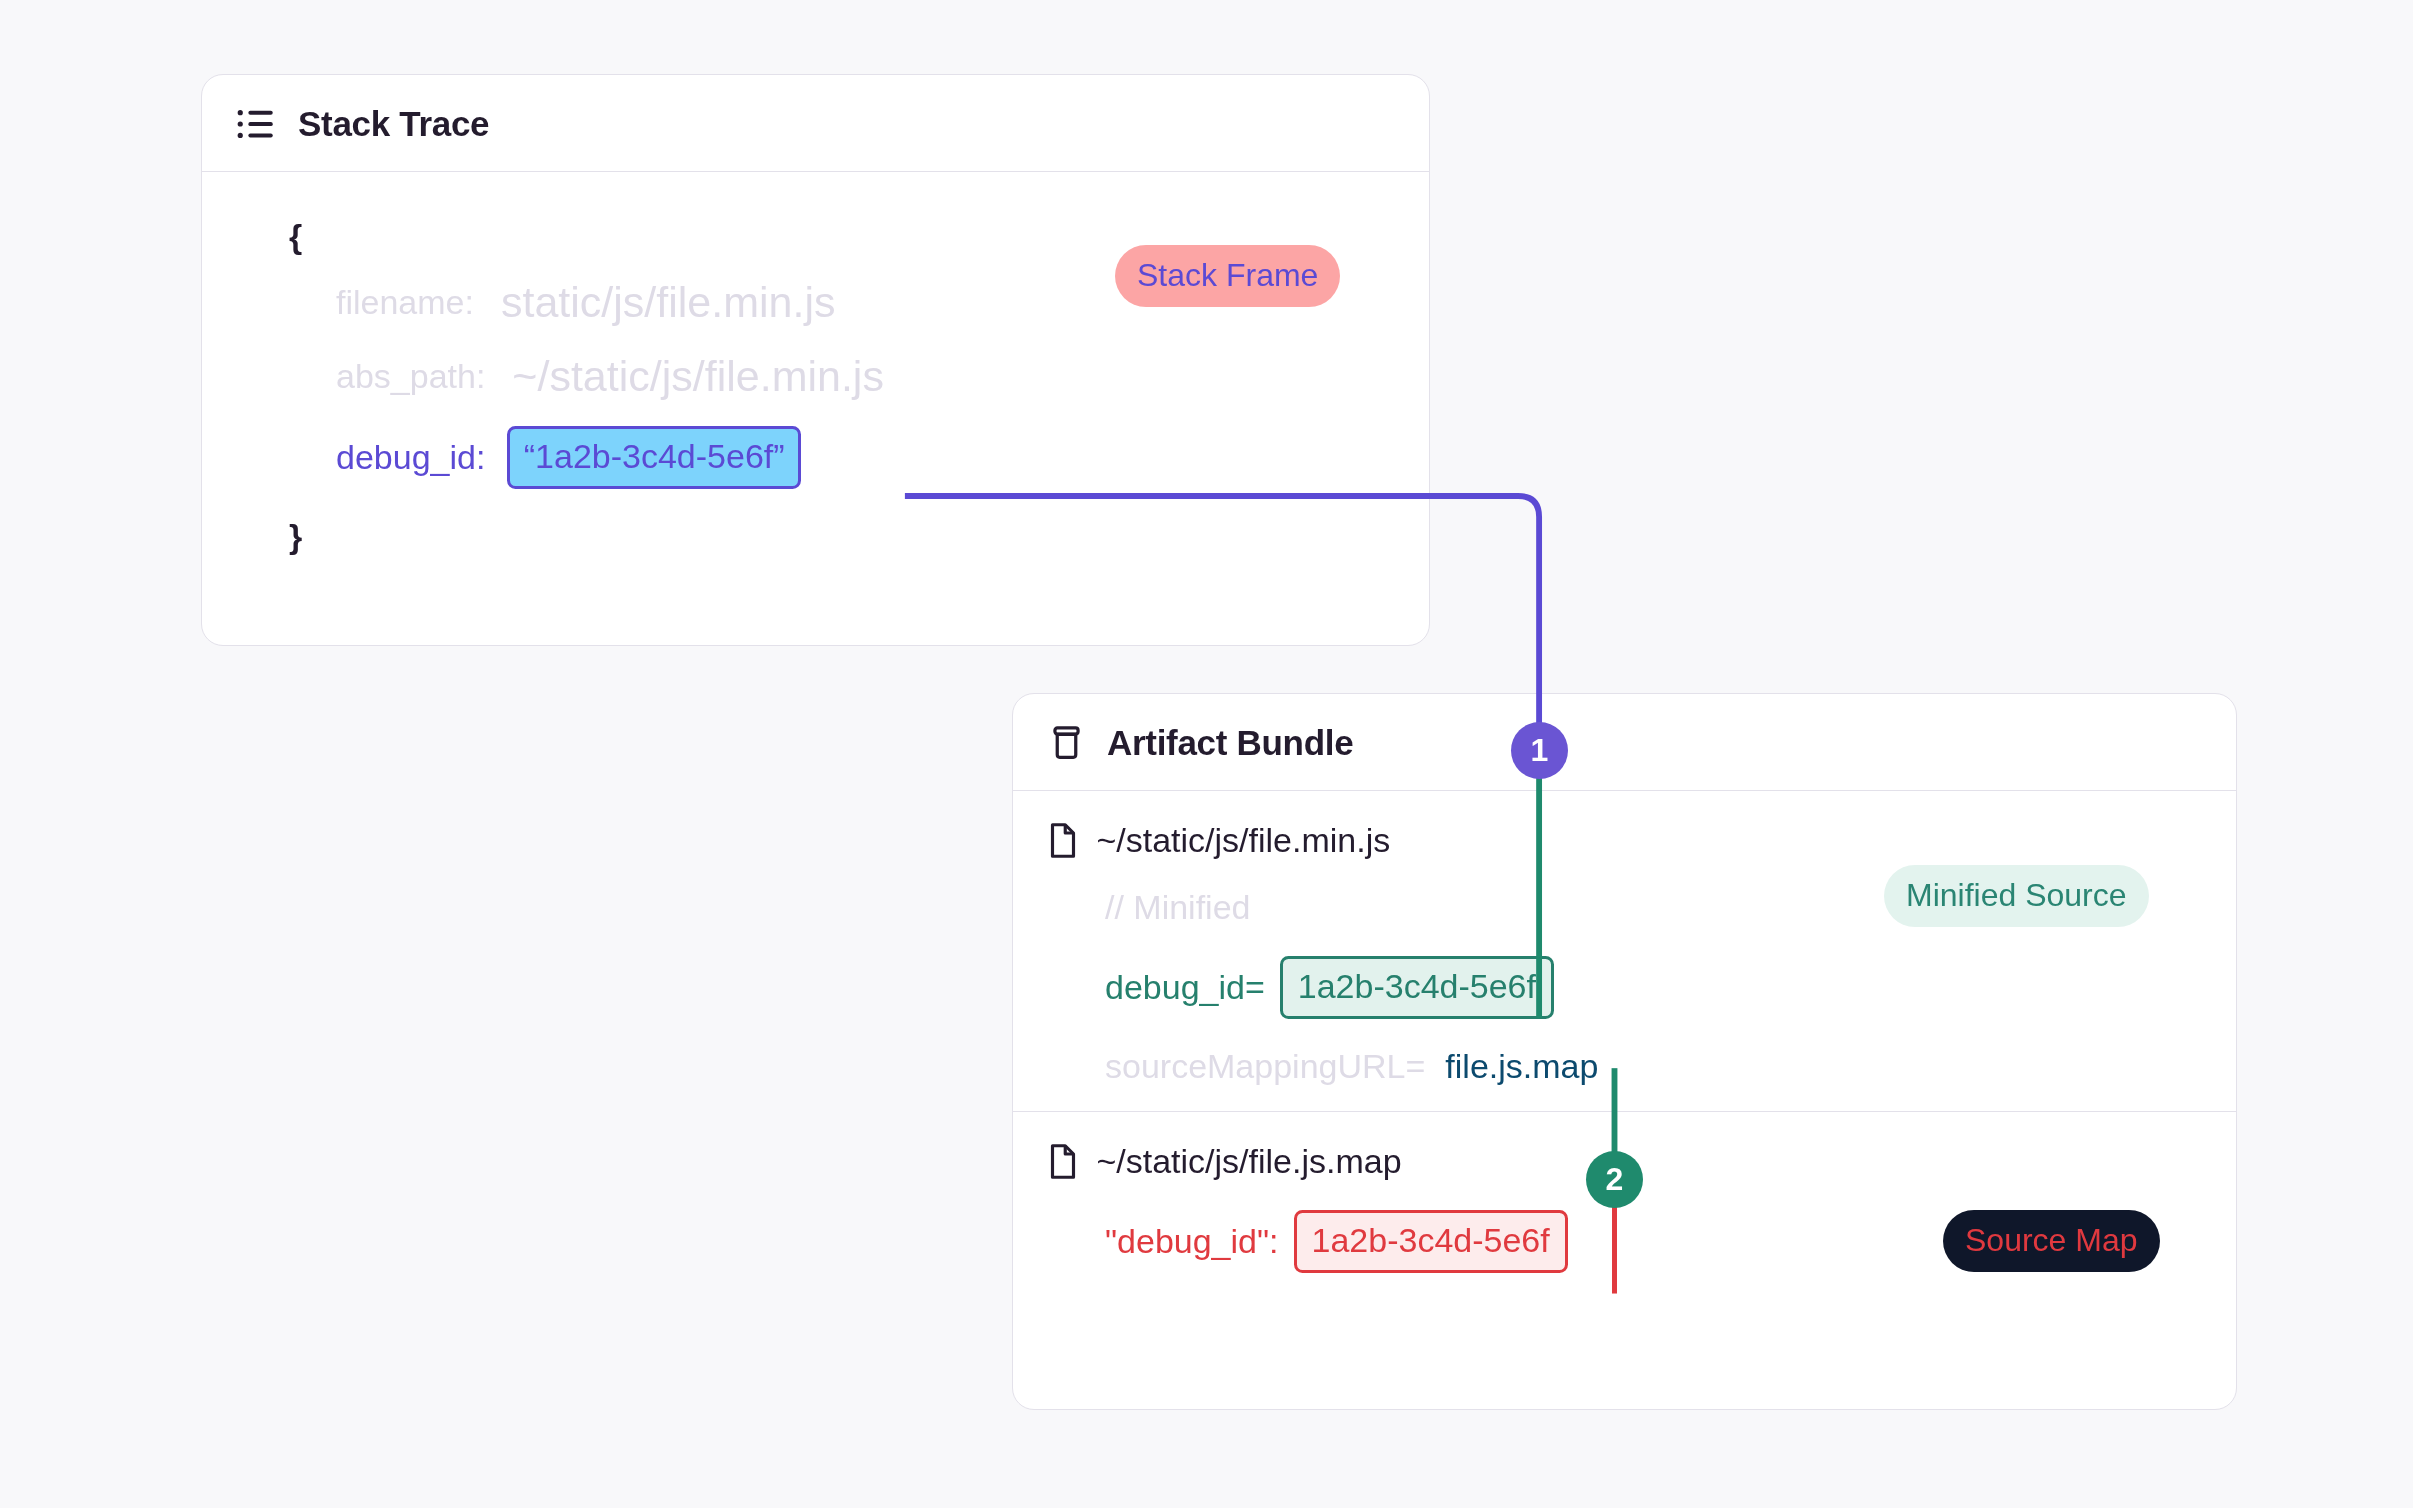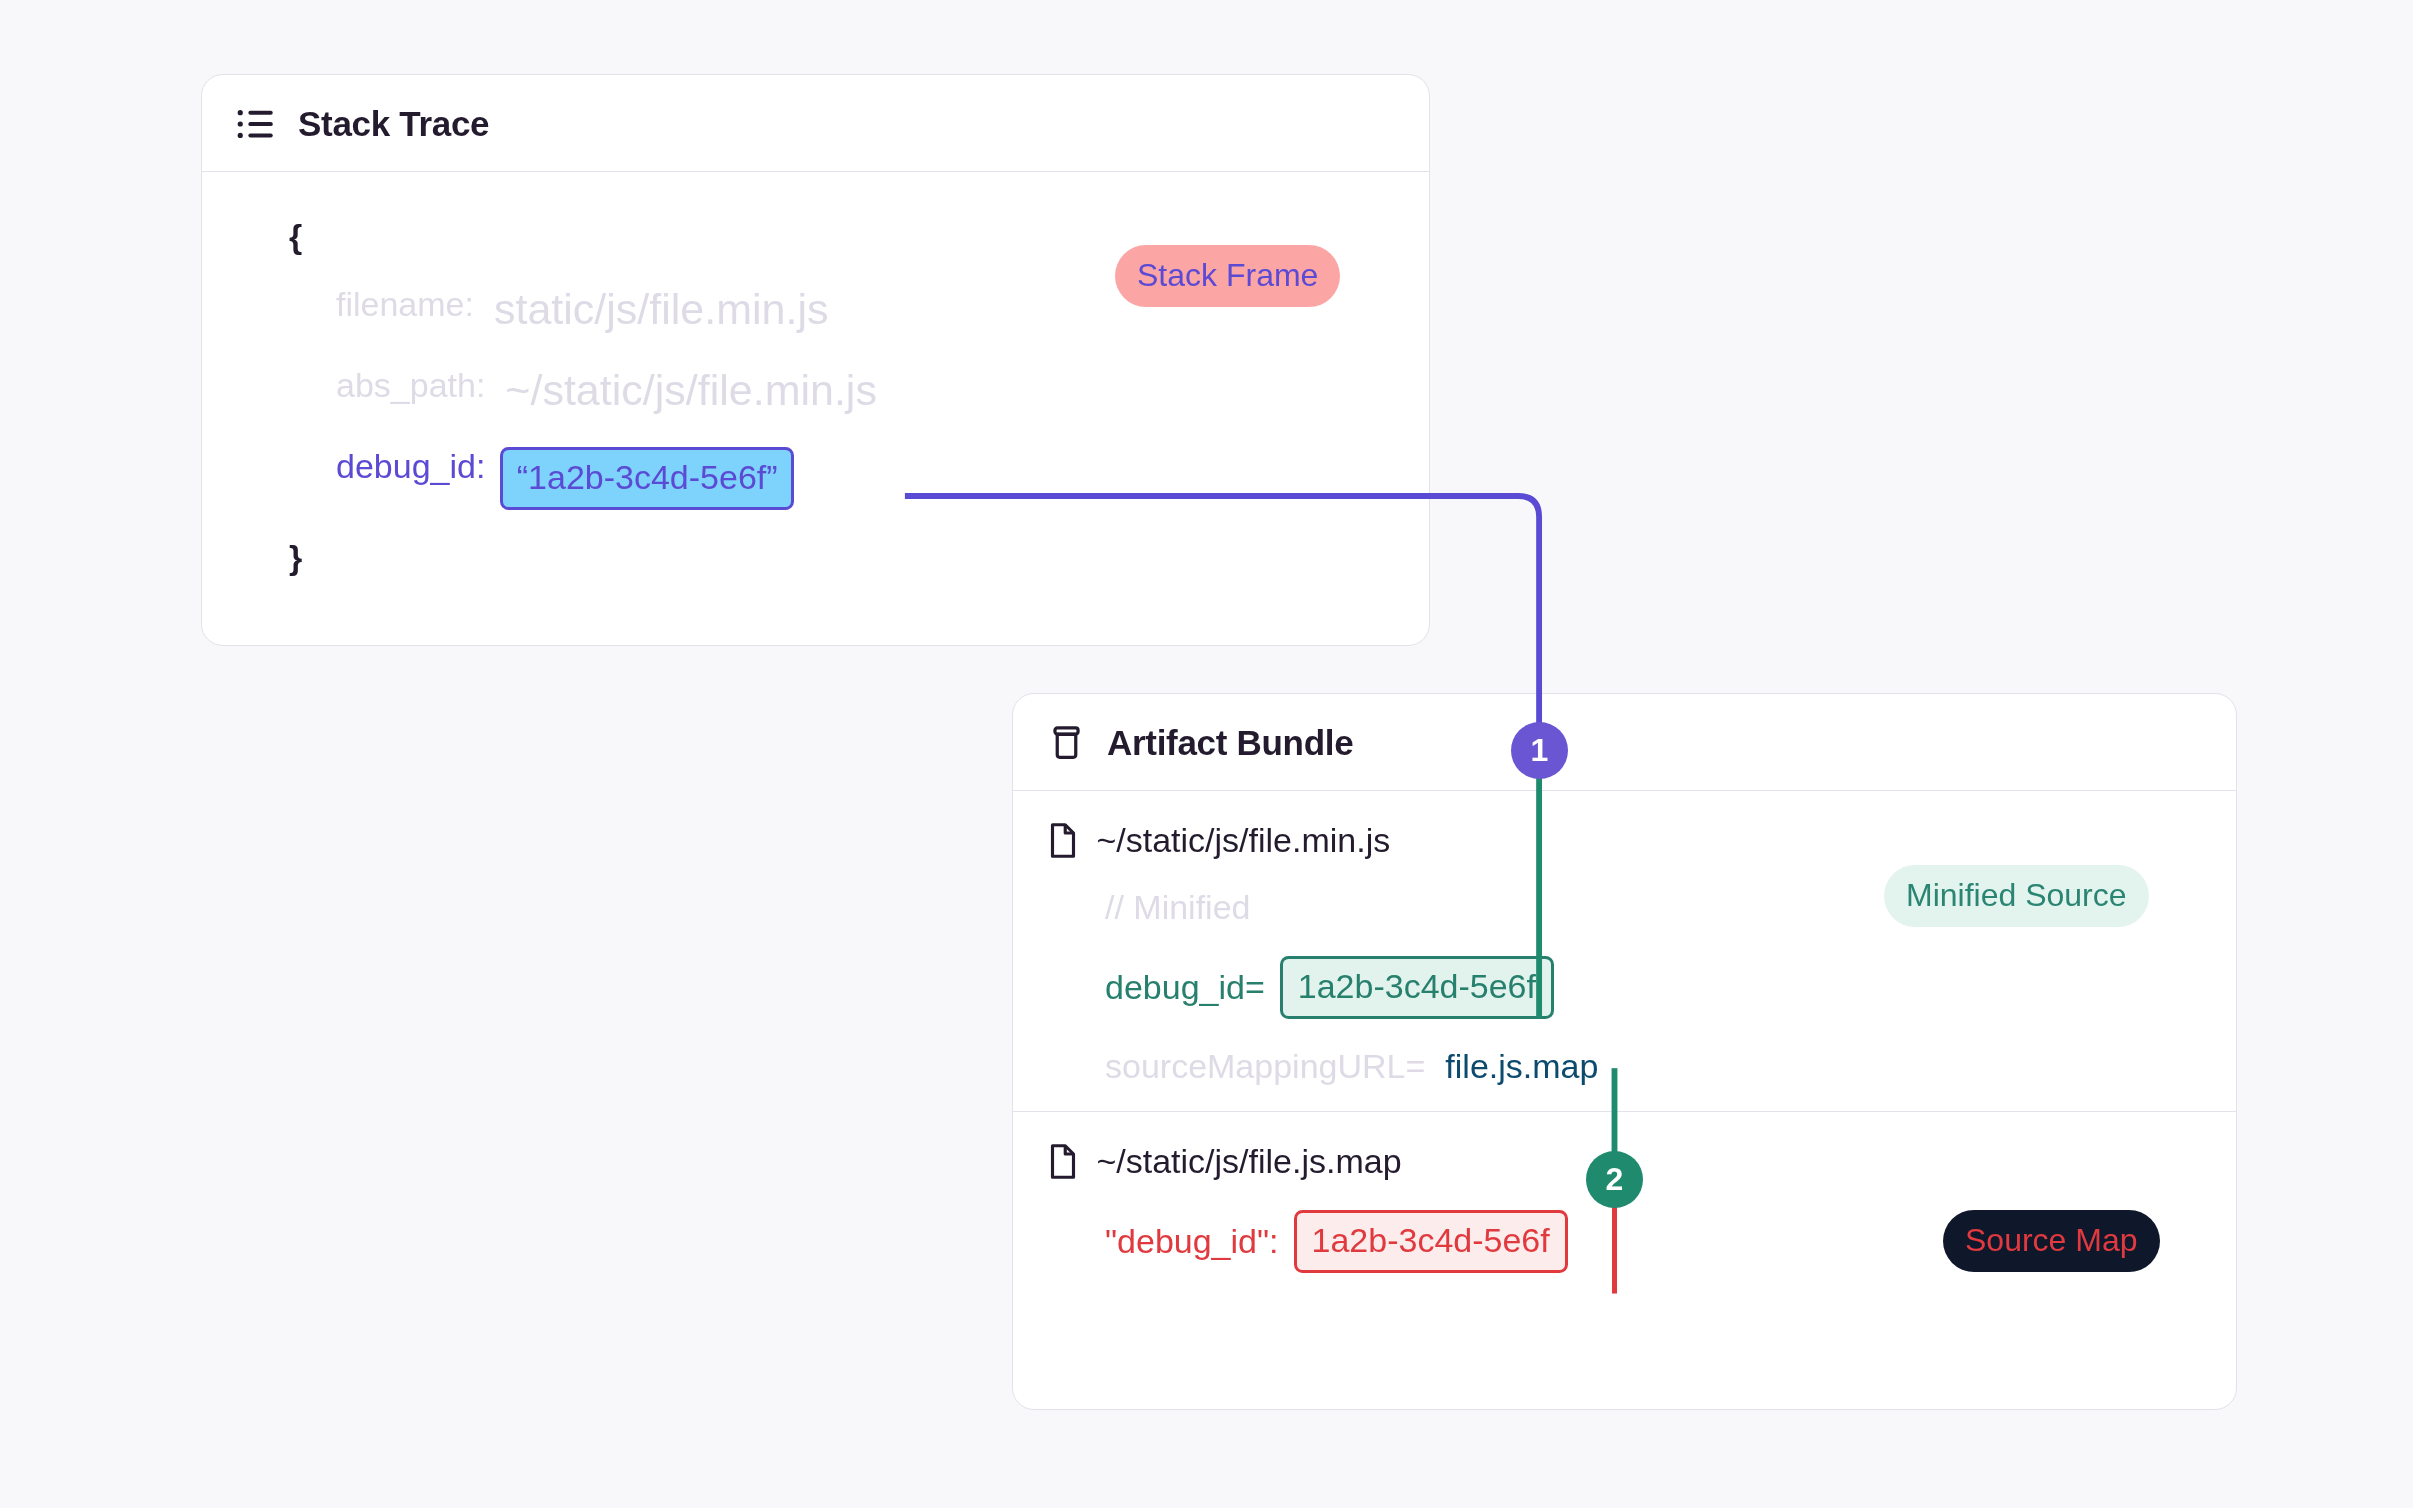--- a/index.html
+++ b/index.html
@@ -75,22 +75,24 @@
   .brace {
     color: #241c2e;
     font-weight: bold;
     font-size: 34px;
   }
   .row-brace-open { margin: 13.4px 0 0 52px; }
   .row-brace-close { margin: 30px 0 0 52px; }
 
   .kv {
     display: flex;
+    align-items: center;
     margin-left: 99px;
-    margin-top: 32px;
+    margin-top: 25px;
+    gap: 7px;
   }
   .kv.muted .k, .kv.muted .v { color: #dedbe6; }
   .kv .k { font-size: 34px; }
   .kv .v { font-size: 43px; margin-left: 20px; }
 
   .kv.accent-purple .k { color: #5b4ad4; }
 
   .hl-box {
     display: inline-flex;
     align-items: center;

